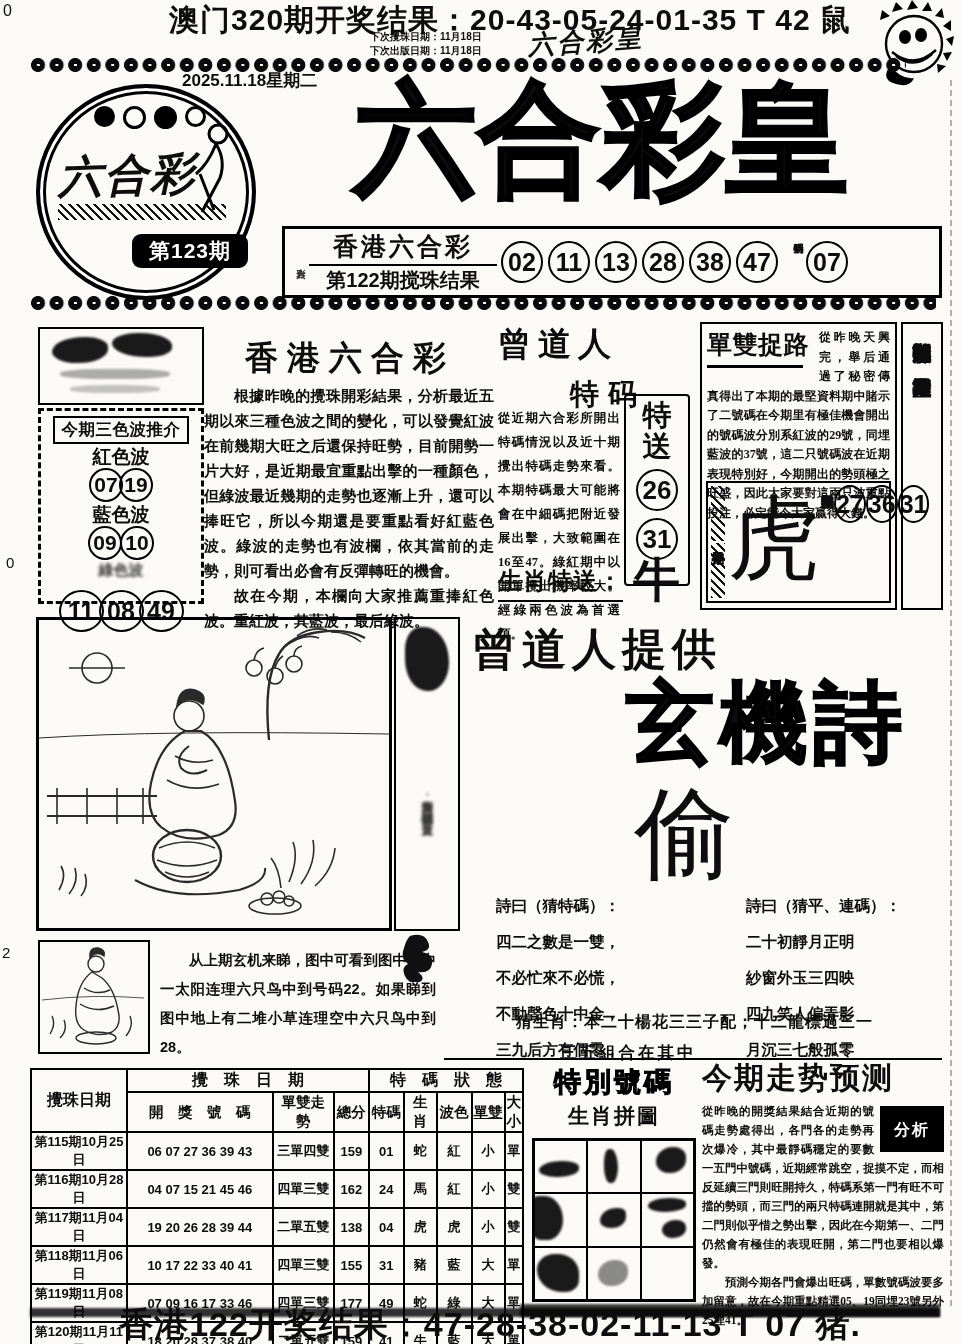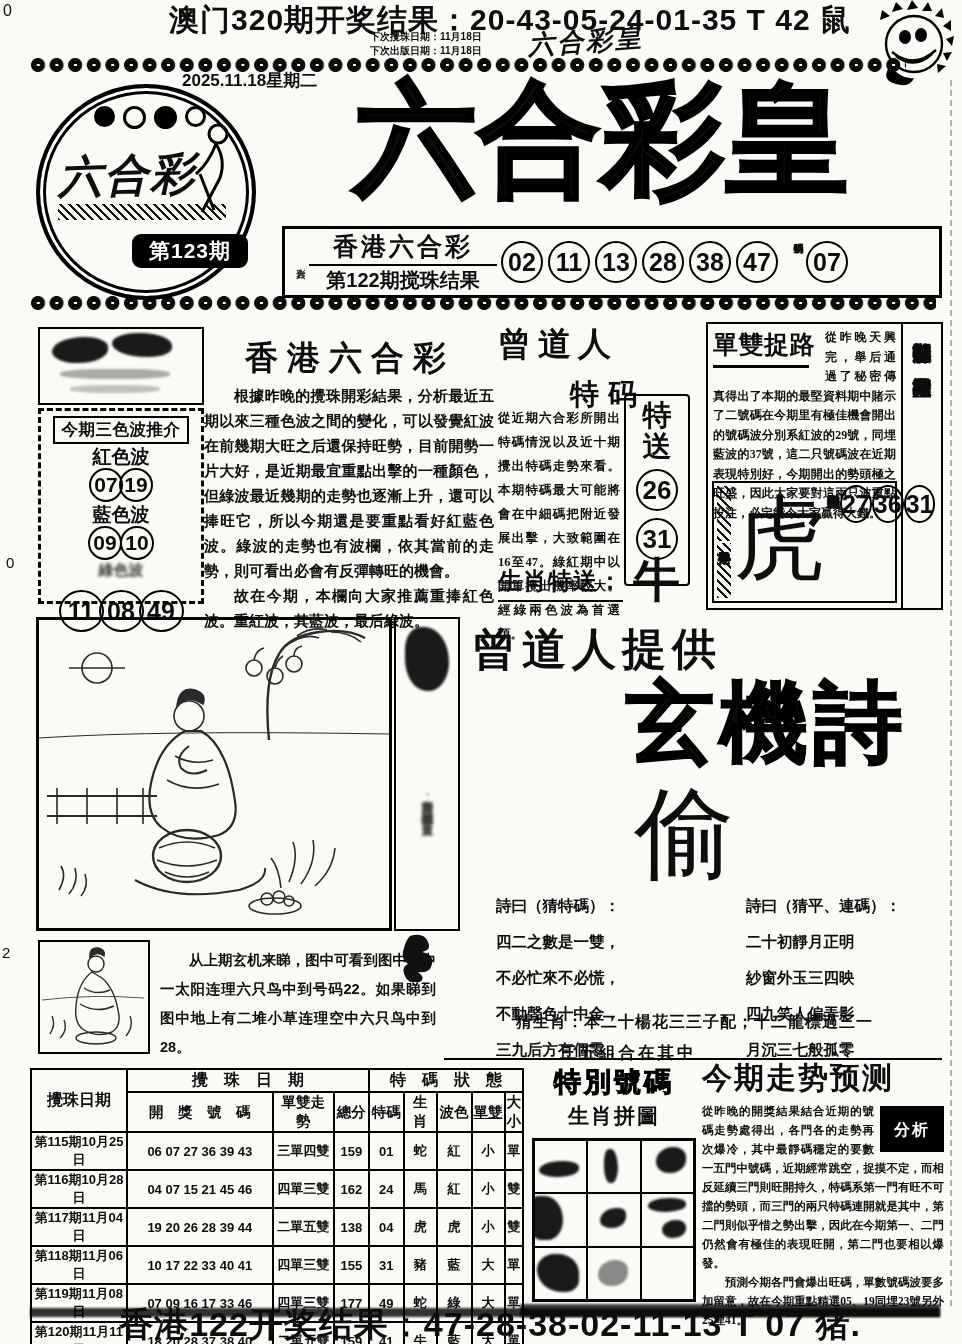--- a/index.html
+++ b/index.html
@@ -146,21 +146,21 @@
       <div style="width:32px;font-size:29px;font-weight:900;line-height:31px;text-align:center;">特送</div>
       <span class="c c40">26</span>
       <span class="c c40">31</span>
     </div>
     <div class="abs" style="left:0;top:236px;display:flex;align-items:flex-end;gap:10px;">
       <span style="font-size:24px;font-weight:900;border-bottom:2.5px solid #000;padding-bottom:3px;letter-spacing:1px;">生肖特送：</span>
       <span style="font-size:47px;font-weight:bold;line-height:44px;">牛</span>
     </div>
   </div>
 
-  <div class="abs" style="left:700px;top:322px;width:197px;height:288px;border:2.5px solid #000;box-sizing:border-box;padding:4px 5px;margin-left:6px;">
+  <div class="abs" style="left:700px;top:322px;width:197px;height:288px;border:2.5px solid #000;box-sizing:border-box;padding:4px 5px;">
     <div style="float:left;width:108px;margin-right:4px;">
       <div class="sans" style="font-size:25px;font-weight:900;letter-spacing:.5px;">單雙捉路</div>
       <div style="border-top:3.5px solid #000;width:96px;margin-top:4px;"></div>
     </div>
     <div style="font-size:12px;font-weight:bold;line-height:19.5px;text-align:justify;">從昨晚天興完，舉后通過了秘密傳真得出了本期的最堅資料期中賭示了二號碼在今期里有極佳機會開出的號碼波分別系紅波的29號，同埋藍波的37號，這二只號碼波在近期表現特別好，今期開出的勢頭極之旺盛，因此大家要對這兩只波重點投注，必定能令大家贏得大錢。</div>
     <div class="abs" style="left:4px;right:4px;bottom:5px;height:118px;border:2px solid #000;display:flex;align-items:stretch;">
       <div class="hatch" style="width:32px;margin:3px;display:flex;align-items:center;justify-content:center;">
         <span class="vert" style="background:#fff;font-size:12.5px;font-weight:bold;line-height:14px;padding:1px 0;">今期單雙推介</span>
       </div>
       <div style="flex:1;text-align:center;font-size:92px;line-height:112px;font-weight:500;">虎</div>

